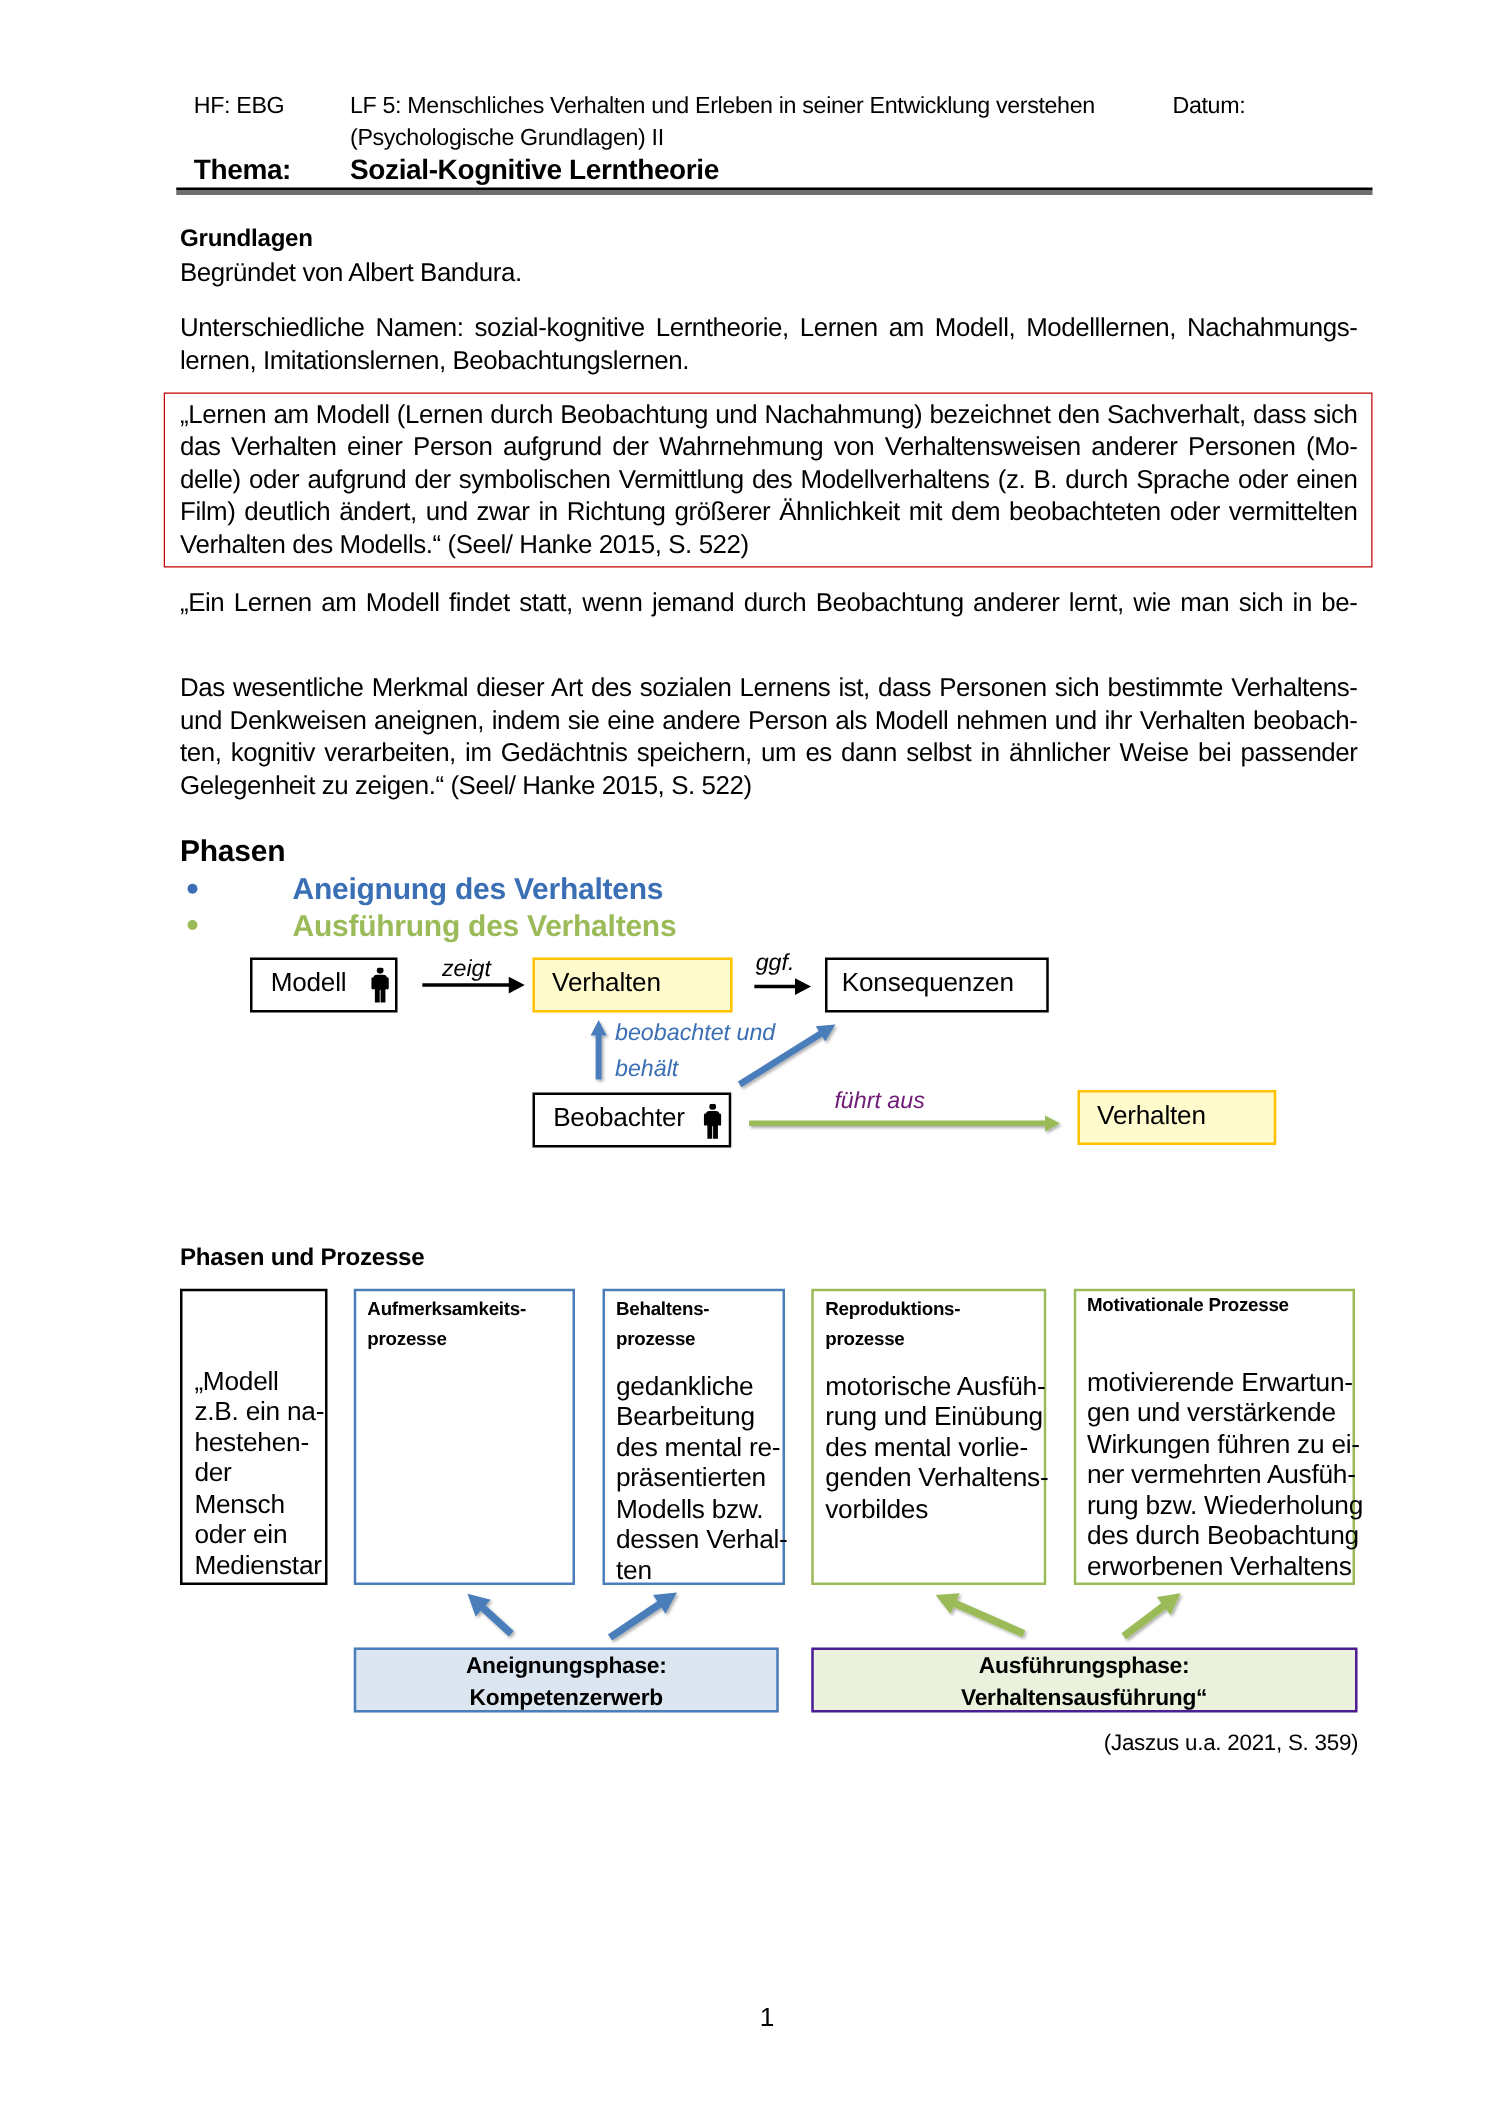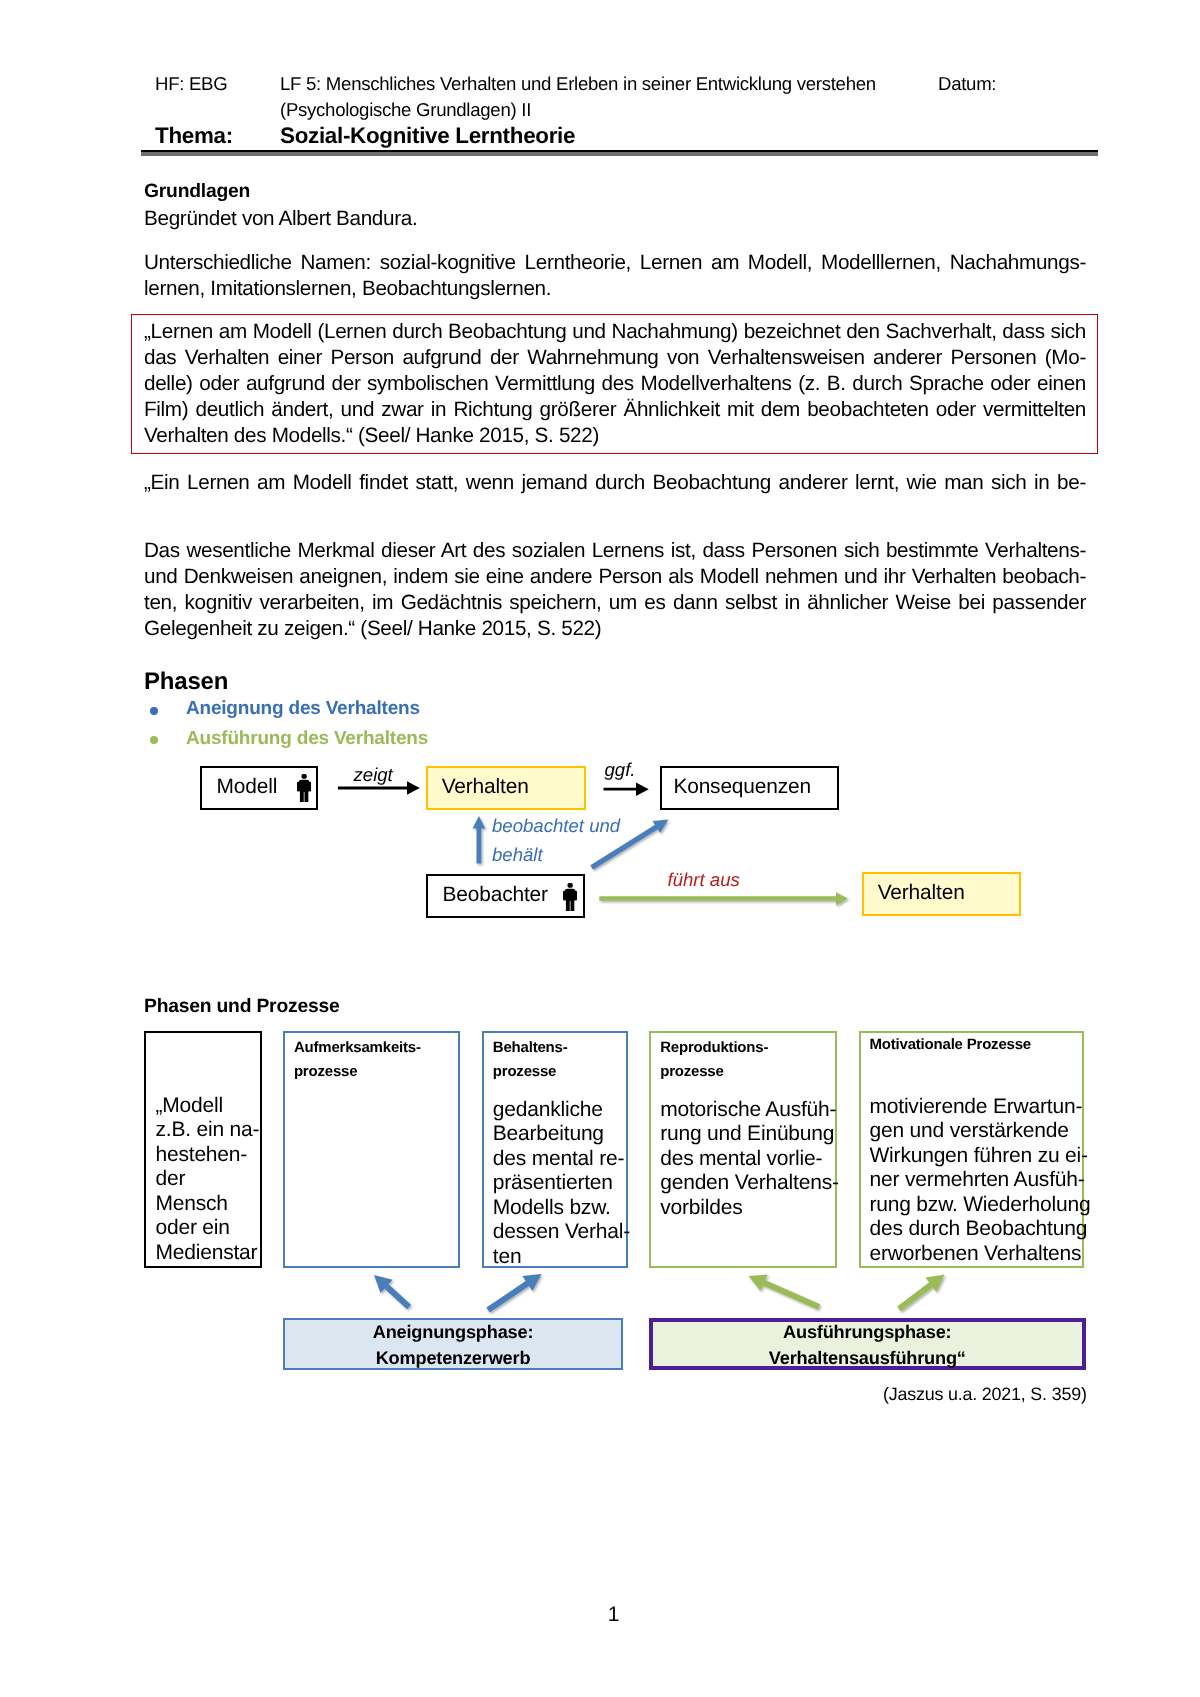--- a/index.html
+++ b/index.html
@@ -38,21 +38,21 @@
   #quotebox .inner{position:absolute;left:12px;top:4px;width:942px;font-size:20.7px;
             letter-spacing:-0.33px;line-height:26px;text-align:justify;}
 
   #s-quote2{left:144px;top:470px;width:942px;}
   #s-para3{left:144px;top:538px;width:942px;}
   .small{font-size:17px;}
 
   #s-phasen{left:144px;top:669px;font-weight:bold;font-size:24px;letter-spacing:-0.2px;}
 
   
-  .bul{position:absolute;font-size:19px;letter-spacing:-0.2px;font-weight:bold;}
+  .bul{position:absolute;font-size:24px;letter-spacing:-0.2px;font-weight:bold;margin-left:48px;}
   #bul1{left:186px;top:698px;color:#3A6FB5;}
   #bul2{left:186px;top:727.5px;color:#9BBB59;}
   .buld{position:absolute;width:8px;height:8px;border-radius:50%;}
   #buld1{left:150px;top:707px;background:#3A6FB5;}
   #buld2{left:150px;top:736px;background:#9BBB59;}
 
   #s-pp{left:144px;top:994px;font-weight:bold;font-size:19.3px;letter-spacing:-0.2px;}
 
   
   #diagram{position:absolute;left:0;top:760px;width:1188px;height:260px;}
@@ -72,21 +72,21 @@
   #db-beob .lbl{left:14.5px;top:6.7px;}
   #db-beob .person{left:134.5px;top:6.6px;}
   #db-verhalten2 .lbl{left:13.7px;top:6.7px;}
   #db-verhalten1{left:426px;top:6px;width:160px;height:44px;}
   #db-konseq{left:660px;top:6px;width:179px;height:44px;}
   #db-beob{left:426px;top:114px;width:159px;height:44px;}
   #db-verhalten2{left:862px;top:112px;width:159px;height:44px;}
   .dlab{position:absolute;font-family:"Liberation Sans",sans-serif;font-size:18.6px;
         font-style:italic;color:#000;white-space:nowrap;}
   .dlab.blu{color:#3A6FB5;}
-  .dlab.grn{color:#b91c1c;}
+  .dlab.grn{color:#701a75;}
   #dl-zeigt{left:353.5px;top:3.5px;}
   #dl-ggf{left:604.5px;top:-1.5px;}
   #dl-beob1{left:492px;top:55px;}
   #dl-beob2{left:492px;top:83.5px;}
   #dl-fuehrt{left:667.5px;top:108.5px;}
 
   
   #ptable{position:absolute;left:0;top:0;width:1200px;height:1697px;pointer-events:none;}
   #psvg{position:absolute;left:0;top:0;width:1200px;height:1697px;}
   #psvg line,#psvg path{vector-effect:none;}
@@ -102,21 +102,21 @@
   #pc2{left:481.8px;top:1030.6px;width:145.9px;height:237px;border:2px solid #4A7EBB;padding-top:3px;}
   #pc3{left:649.2px;top:1030.6px;width:187.8px;height:237px;border:2px solid #9BBB59;padding-top:3px;}
   #pc4{left:858.5px;top:1030.6px;width:225.5px;height:237px;border:2px solid #9BBB59;padding-top:0;}
   #pc1 .pbody,#pc2 .pbody,#pc3 .pbody{margin-top:13px;}
   #pc4 .pbody{margin-top:37.5px;}
   .pbar{position:absolute;box-sizing:border-box;display:flex;flex-direction:column;
         align-items:center;justify-content:center;font-weight:bold;font-size:18.2px;
         line-height:25.7px;letter-spacing:-0.2px;font-family:"Liberation Sans",sans-serif;
         padding-top:4px;}
   #pb0{left:283px;top:1318px;width:340px;height:52px;border:2px solid #4A7EBB;background:#DCE6F1;}
-  #pb1{left:648.8px;top:1318px;width:437px;height:52px;border:4px solid #4c1d95;background:#EAF1DD;}
+  #pb1{left:648.8px;top:1318px;width:437px;height:52px;border:2px solid #4c1d95;background:#EAF1DD;}
   #pcite{position:absolute;left:883px;top:1384px;font-size:17.9px;letter-spacing:-0.2px;
          font-family:"Liberation Sans",sans-serif;}
 
   #pagenum{position:absolute;left:0;top:1603px;width:1200px;text-align:center;
            font-size:21px;letter-spacing:-0.3px;padding-left:27px;box-sizing:border-box;}
 </style>
 </head>
 <body>
 
 <div class="page">

